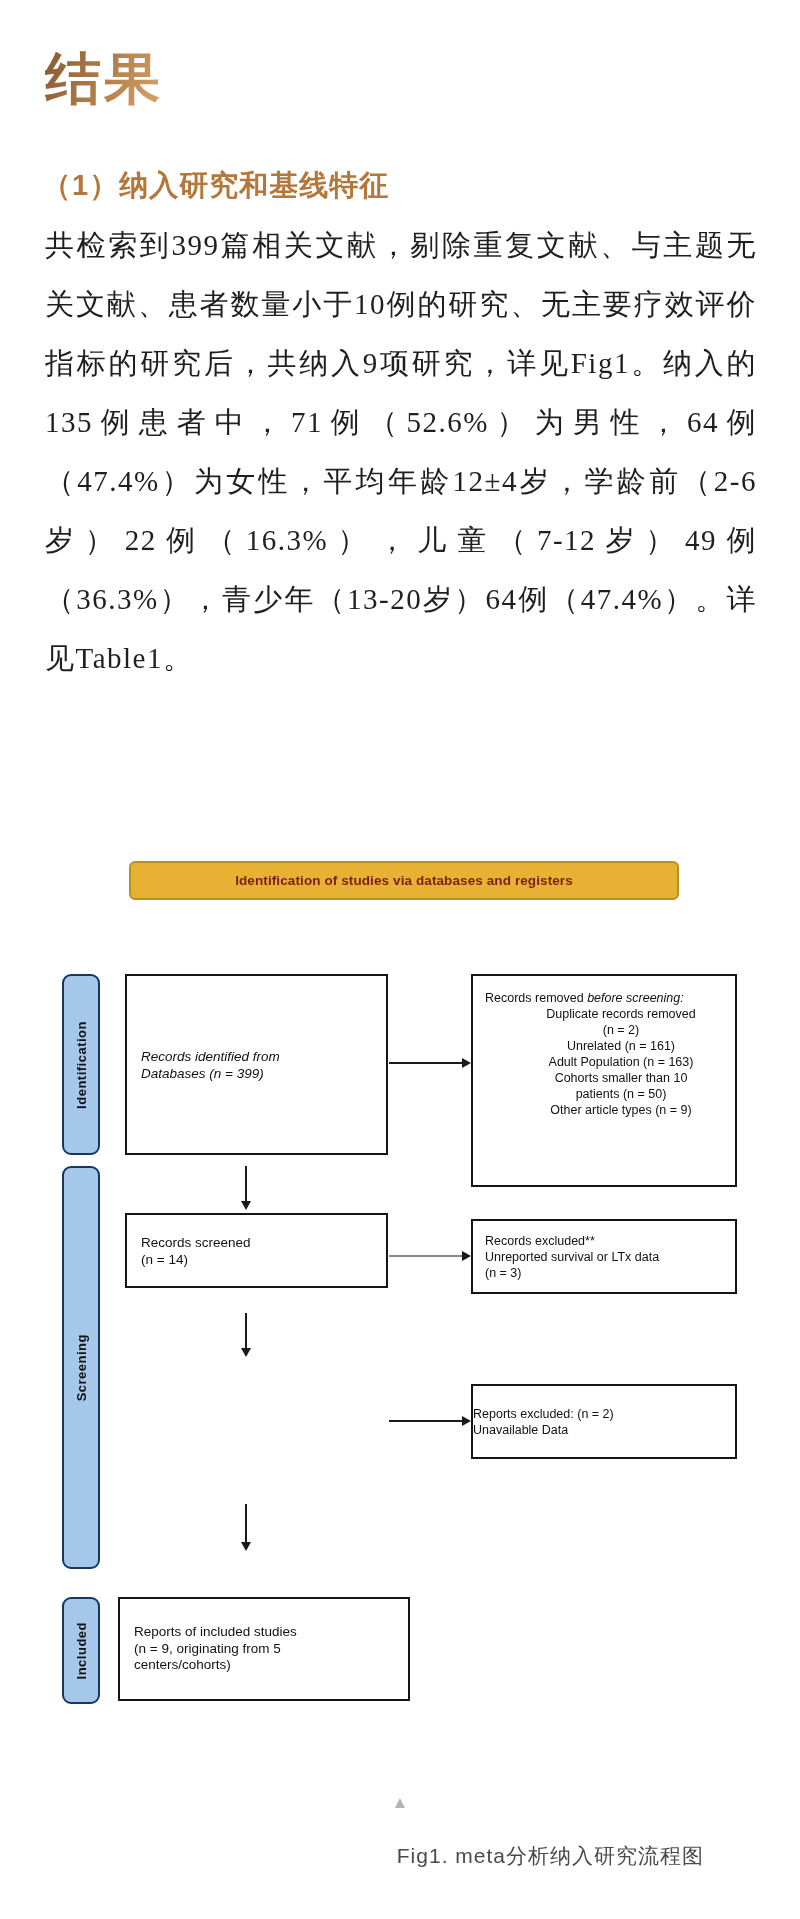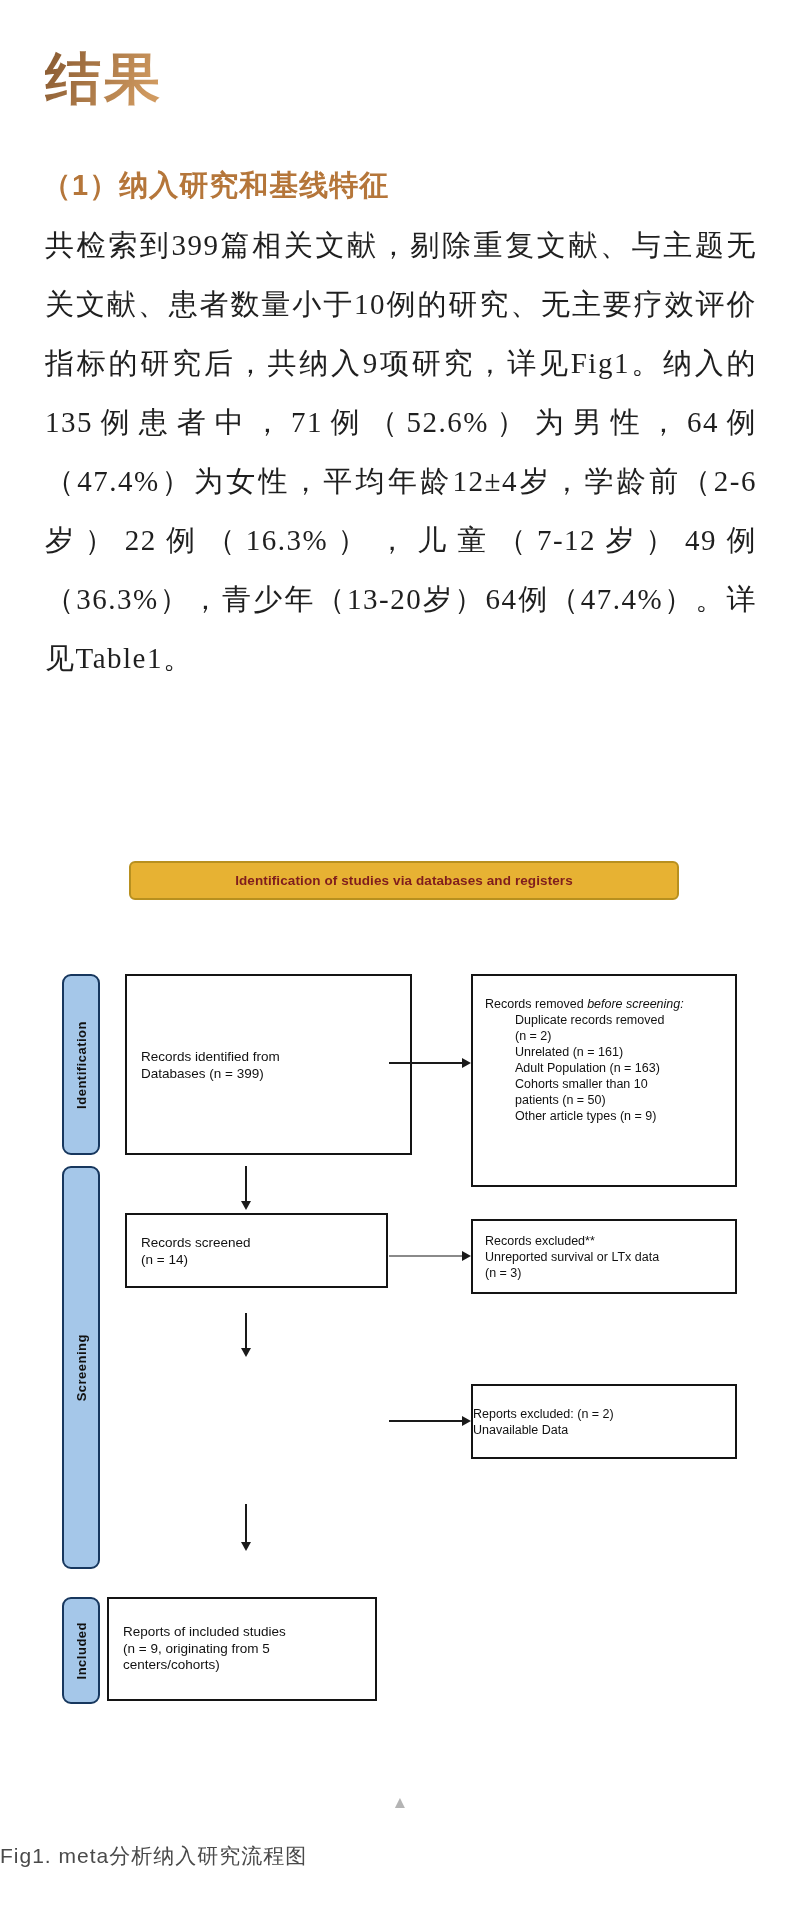--- a/index.html
+++ b/index.html
@@ -76,28 +76,28 @@
   .fbox {
     position: absolute;
     background: #ffffff;
     border: 2px solid #141414;
     font-size: 13.5px; color: #111;
     line-height: 17px;
     white-space: pre-line;
     display: flex; align-items: center;
     padding-left: 14px; padding-right: 8px;
   }
-  .box-identified { left: 125px; top: 113px; width: 287px; height: 181px; }
+  .box-identified { left: 125px; top: 113px; width: 263px; height: 181px; font-style: italic; }
   .box-screened   { left: 125px; top: 352px; width: 263px; height: 75px; }
   .box-eligible   { left: 125px; top: 523px; width: 263px; height: 75px; }
-  .box-included   { left: 107px; top: 736px; width: 270px; height: 104px; line-height: 16.5px; }
+  .box-included   { left: 118px; top: 736px; width: 292px; height: 104px; line-height: 16.5px; }
 
   .rbox { position: absolute; left: 471px; width: 266px; background: #fff; border: 2px solid #141414; font-size: 12.5px; color: #111; line-height: 16px; }
-  .rbox-removed  { top: 113px; height: 213px; padding: 20px 8px 0 12px; display: block; }
-  .rbox-removed .removed-items { margin-left: 30px; white-space: pre-line; }
+  .rbox-removed  { top: 113px; height: 213px; padding: 14px 8px 0 12px; display: block; }
+  .rbox-removed .removed-items { margin-left: 30px; white-space: pre-line; text-align: center; }
   .rbox-excluded { top: 358px; height: 75px; display: flex; align-items: center; padding-left: 12px; padding-right: 20px; white-space: pre-line; }
   .rbox-excluded2{ top: 523px; height: 75px; display: flex; align-items: center; white-space: pre-line; }
 
   
   .harrow { position: absolute; left: 389px; width: 74px; height: 2px; background: #1a1a1a; }
   .harrow.gray { background: #8a8a8a; }
   .harrow::after {
     content: ""; position: absolute; right: -8px; top: -4px;
     border-left: 9px solid #1a1a1a;
     border-top: 5px solid transparent;
@@ -121,21 +121,21 @@
   
   .collapse-triangle {
     position: absolute; top: 1793px; left: 0; width: 800px;
     text-align: center;
     font-size: 17px; color: #b4b4b4;
     cursor: pointer;
     line-height: 20px;
   }
   .figure-caption {
     position: absolute; top: 1842px; left: 0; width: 704px;
-    text-align: left;
+    text-align: right;
     font-size: 21px; color: #4a4a4a;
     letter-spacing: 1px;
   }
 </style>
 </head>
 <body>
 
 <h1 class="article-title">结果</h1>
 
 <h2 class="section-heading">（1）纳入研究和基线特征</h2>

